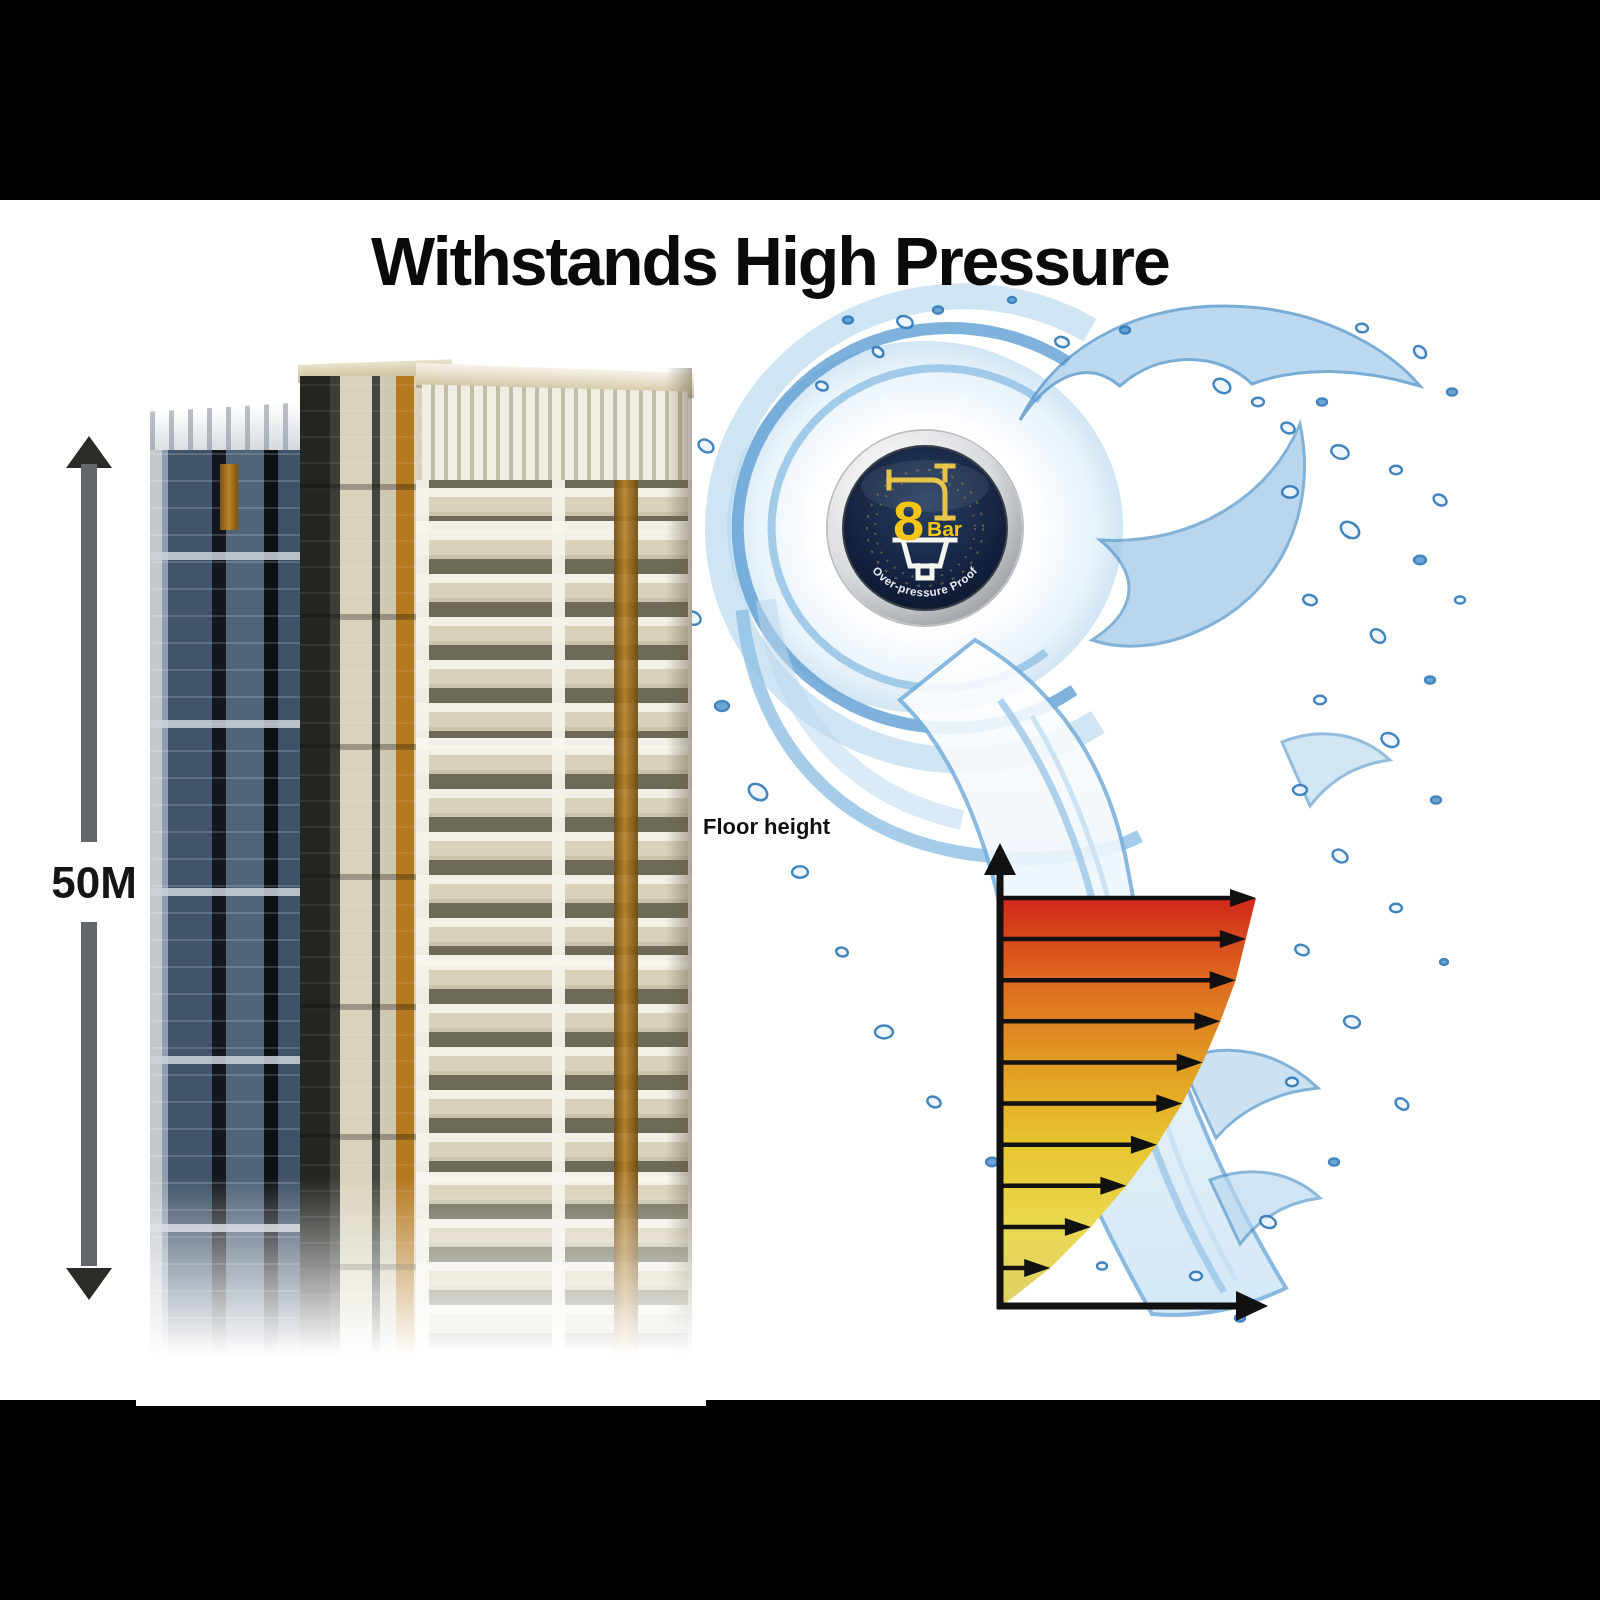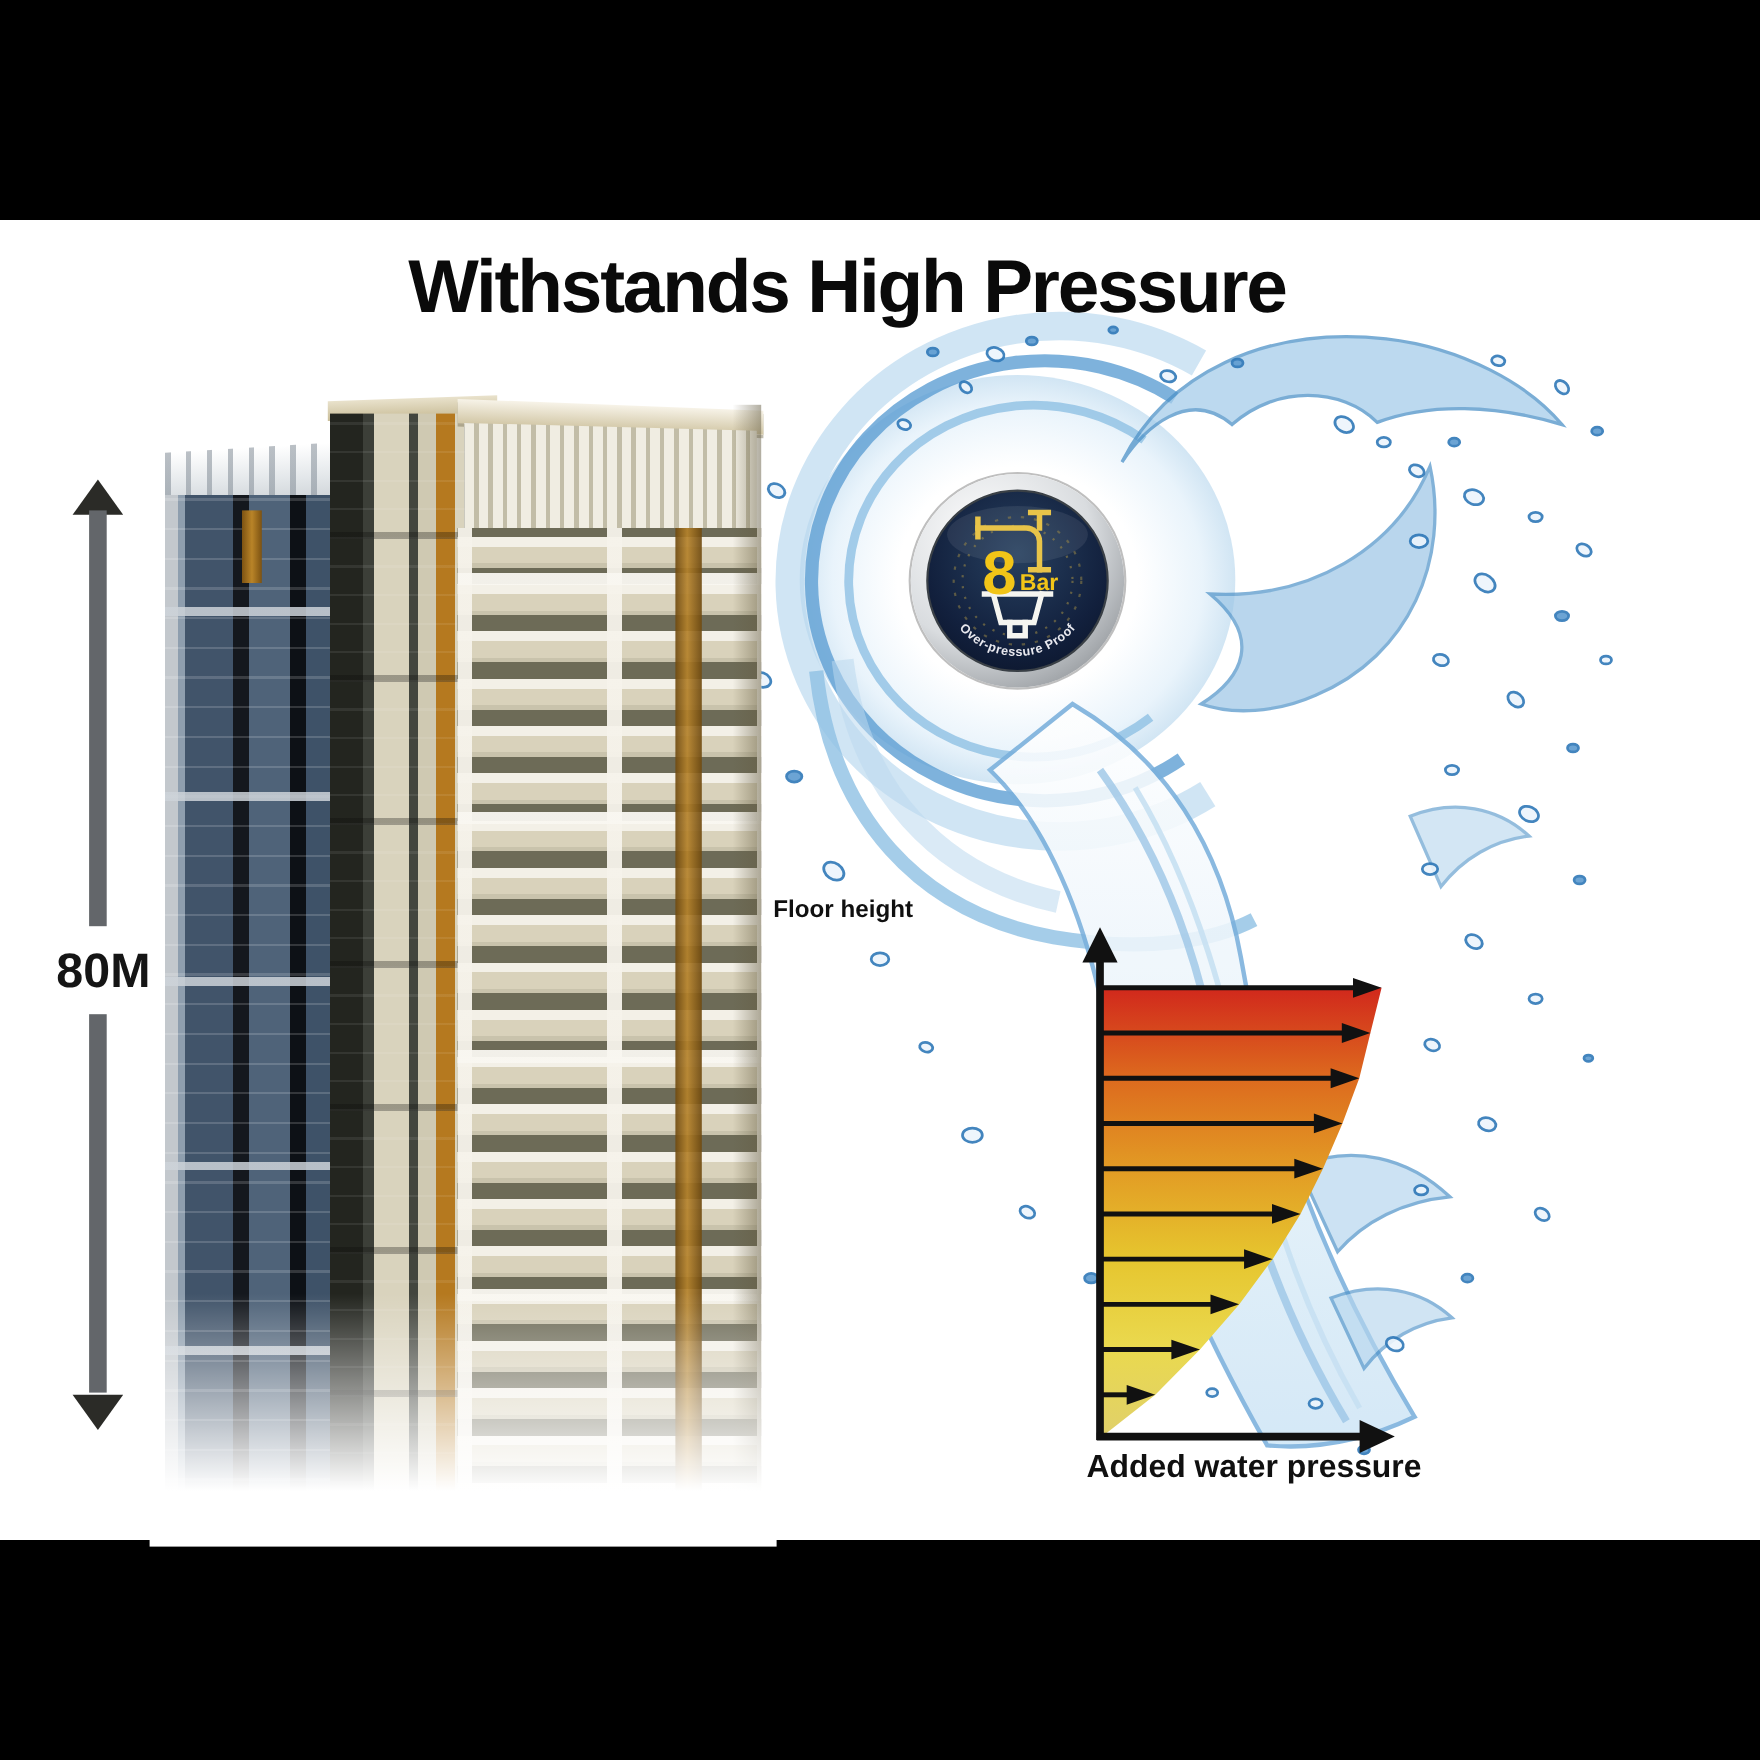--- a/index.html
+++ b/index.html
@@ -176,21 +176,21 @@
       <div class="body"></div>
       <div class="band"></div>
       <div class="gold"></div>
       <div class="shade"></div>
     </div>
     <div class="b-fade"></div>
   </div>
 
   <div class="h-head-top"></div>
   <div class="h-shaft-up"></div>
-  <div class="h-label">80M</div>
+  <div class="h-label">50M</div>
   <div class="h-shaft-dn"></div>
   <div class="h-head-bot"></div>
 
   <svg class="full-svg" id="chart-svg" viewBox="0 0 1600 1600">
       <defs>
         <linearGradient id="areaGrad" x1="0" y1="0" x2="0" y2="1">
           <stop offset="0" stop-color="#d1281c"></stop>
           <stop offset="0.2" stop-color="#dd6a1e"></stop>
           <stop offset="0.4" stop-color="#e29a24"></stop>
           <stop offset="0.6" stop-color="#e6c52e"></stop>
@@ -240,21 +240,20 @@
         <polygon points="1050.26,1268 1024.26,1259 1024.26,1277" fill="#111111"></polygon>
       </g>
       <g>
         <line x1="1000" y1="1309" x2="1000" y2="871" stroke="#111111" stroke-width="7"></line>
         <polygon points="1000,843 984,875 1016,875" fill="#111111"></polygon>
         <line x1="997" y1="1306" x2="1240" y2="1306" stroke="#111111" stroke-width="7"></line>
         <polygon points="1268,1306 1236,1291 1236,1321" fill="#111111"></polygon>
       </g>
     </svg>
   <div class="y-axis-label">Floor height</div>
-  <div class="x-axis-label">Added water pressure</div>
 
   <div class="badge">
     <svg viewBox="0 0 200 200" width="200" height="200">
       <circle cx="100" cy="100" r="98" fill="none" stroke="rgba(0,0,0,0.25)" stroke-width="2"></circle>
       <defs>
         <radialGradient id="metalGrad" cx="0.35" cy="0.3" r="0.9">
           <stop offset="0" stop-color="#ffffff"></stop>
             <stop offset="0.55" stop-color="#d9dcdf"></stop>
           <stop offset="0.8" stop-color="#a7abaf"></stop>
             <stop offset="1" stop-color="#7e8286"></stop>

